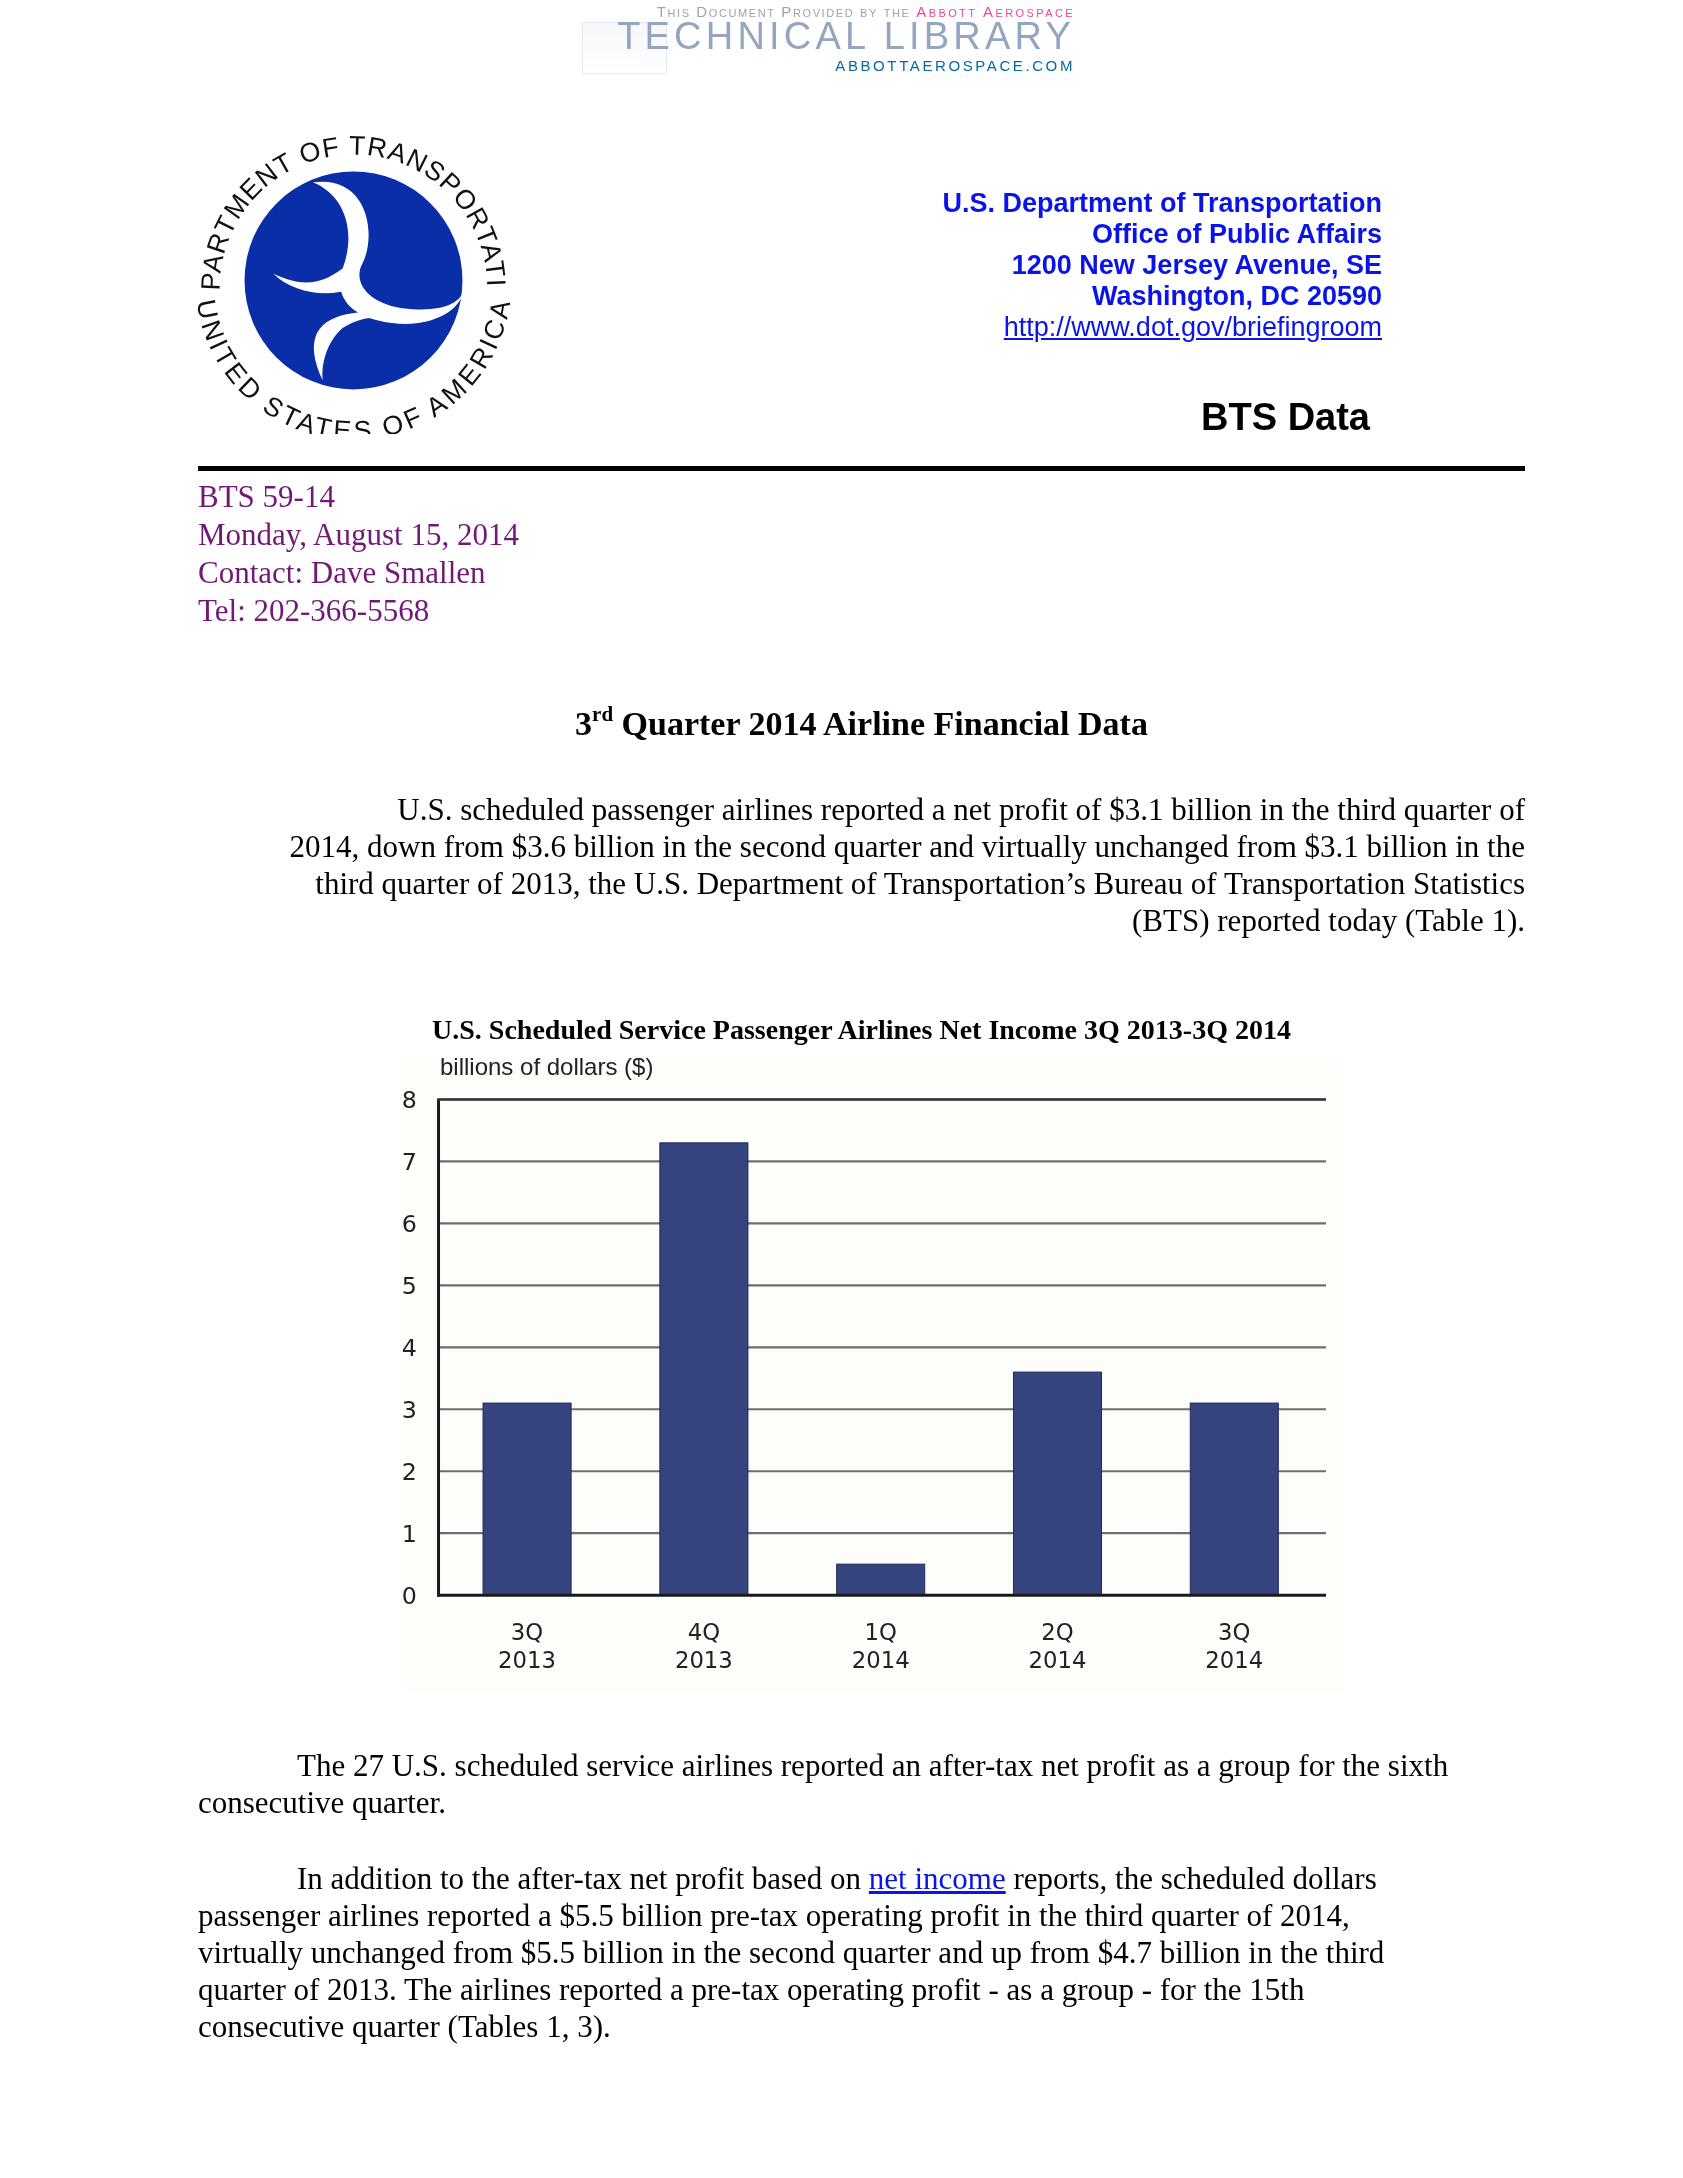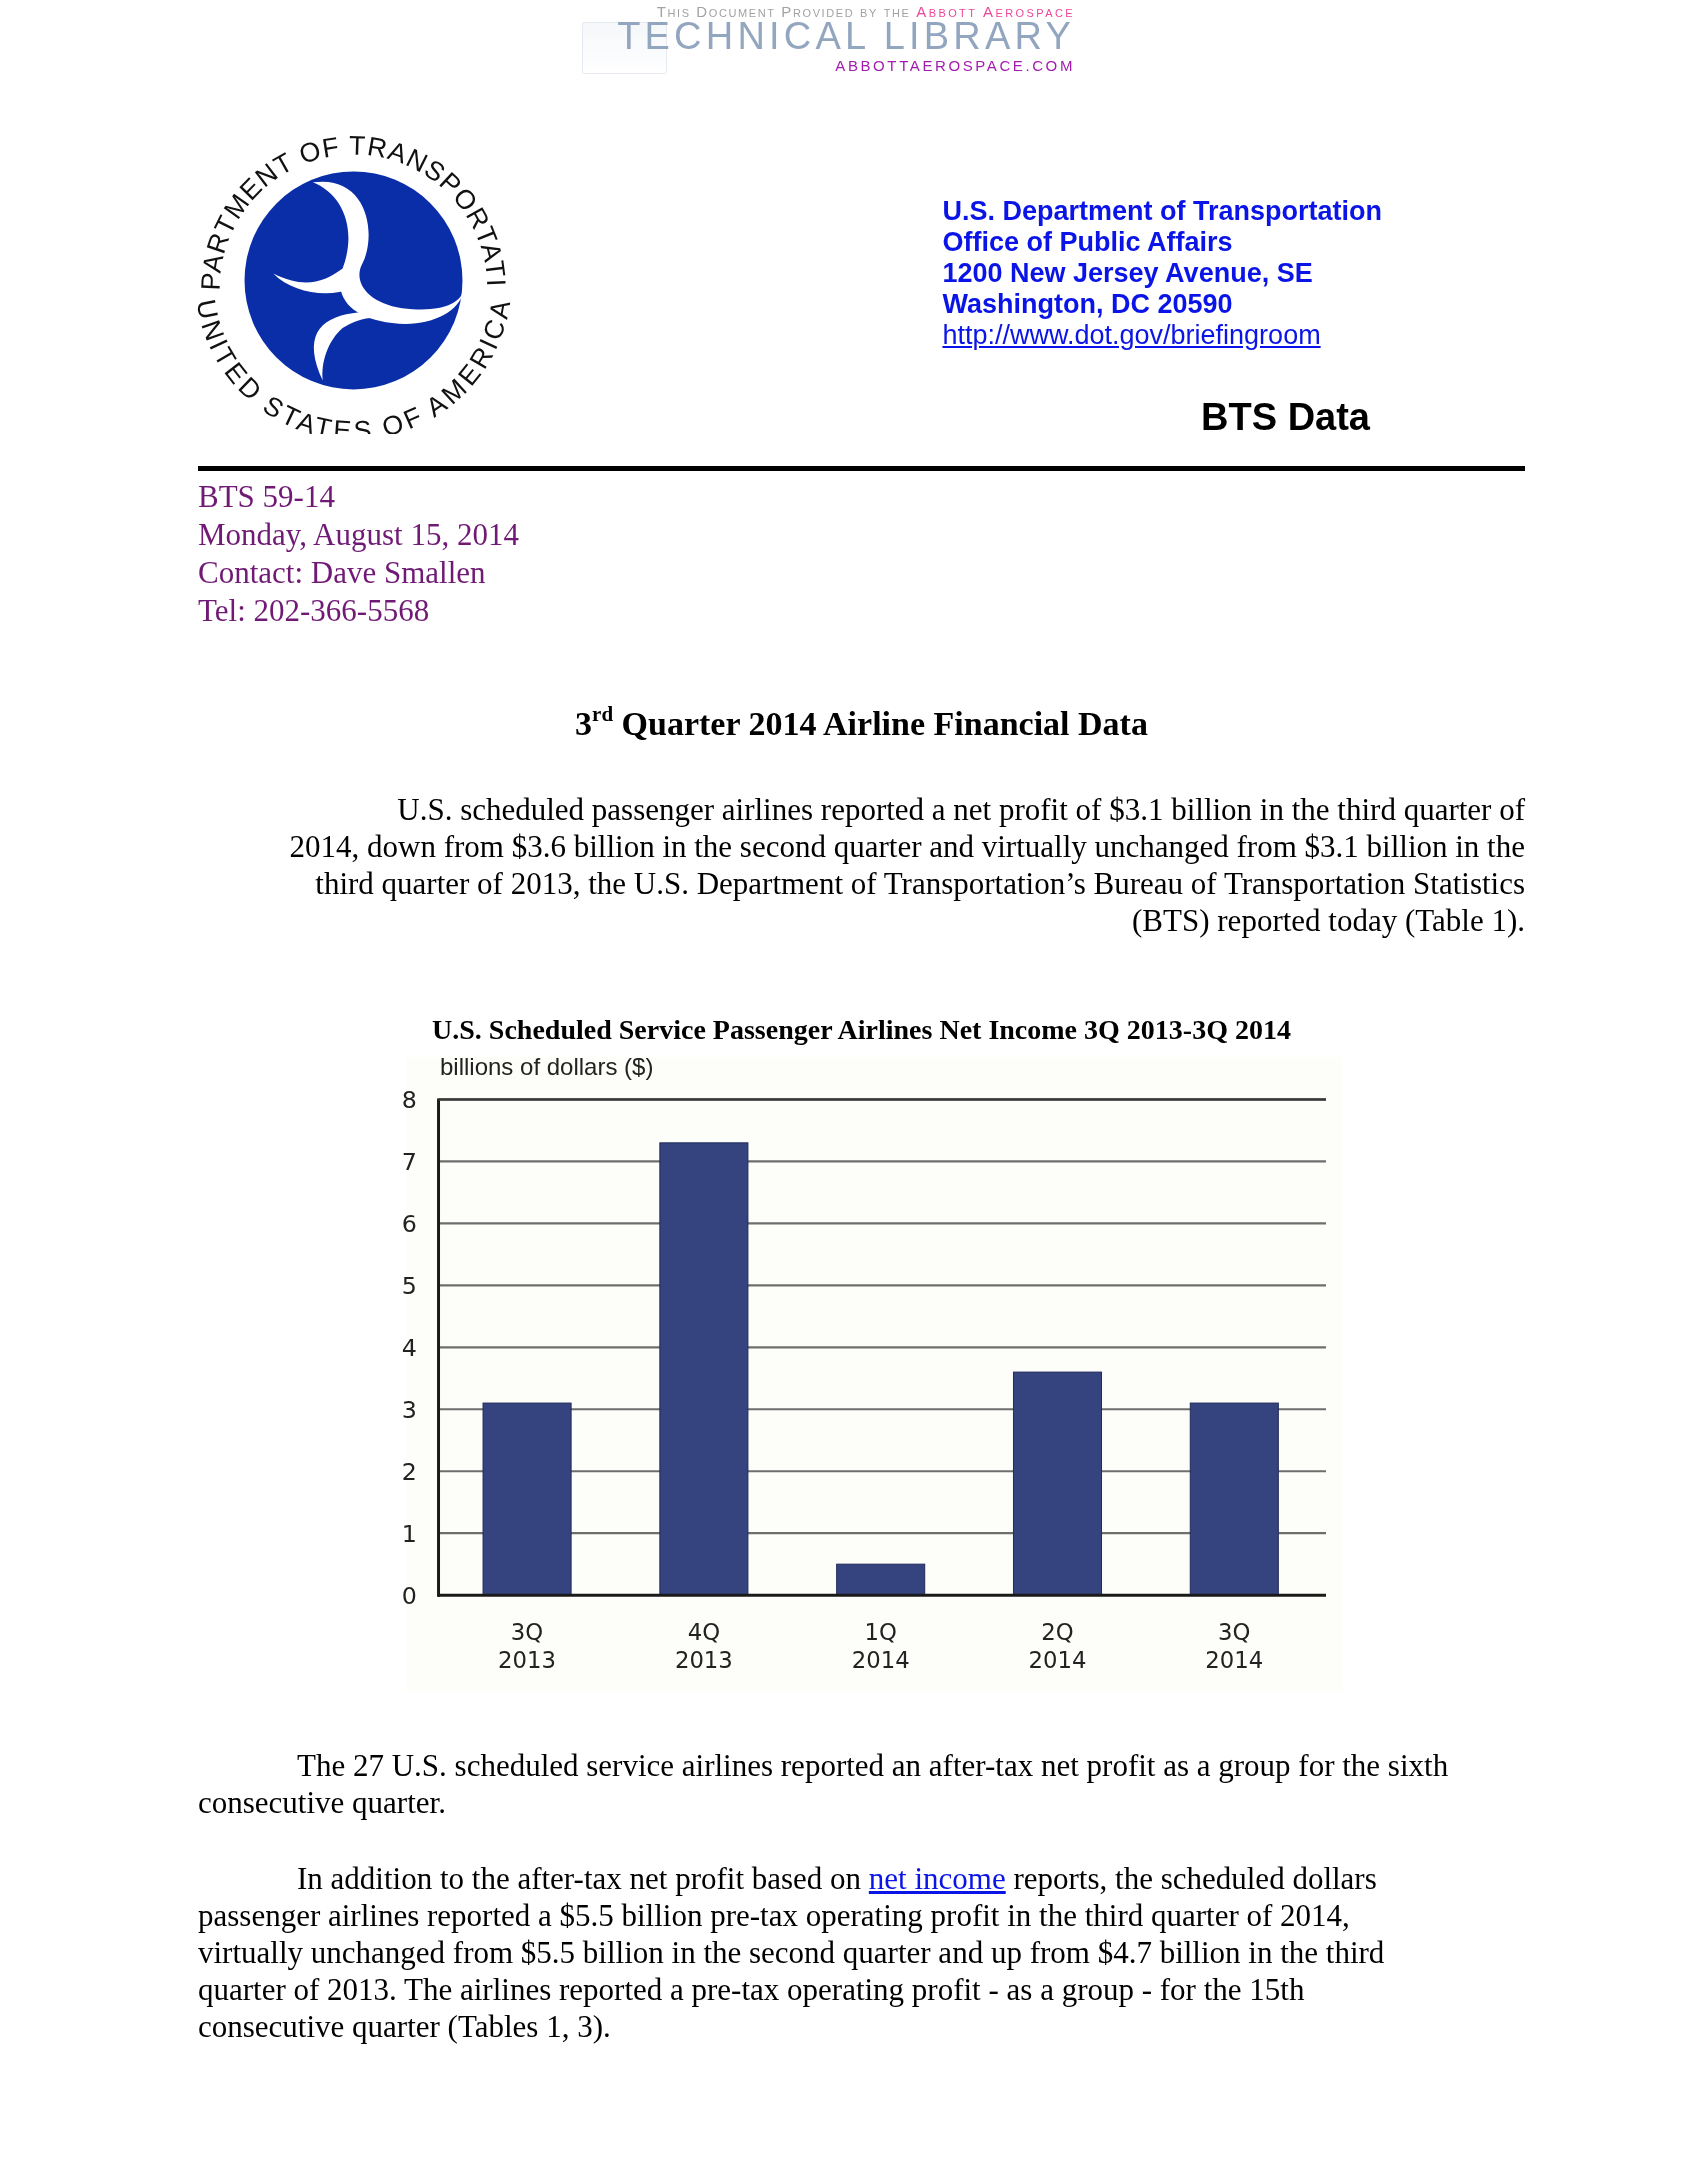--- a/index.html
+++ b/index.html
@@ -5,26 +5,26 @@
   html, body { margin: 0; padding: 0; background: #ffffff; }
   body { width: 1683px; height: 2178px; position: relative; overflow: hidden; }
   .abs { position: absolute; }
   .serif { font-family: "Liberation Serif", "DejaVu Serif", serif; }
   .sans { font-family: "Liberation Sans", "DejaVu Sans", sans-serif; }
 
   
   .wm-line1 { left: 570px; top: 3px; width: 505px; text-align: right; font-size: 15px; letter-spacing: 1.6px; color: #a2a2a2; font-variant: small-caps; white-space: nowrap; }
   .wm-line1 .wm-brand { color: #ec4899; letter-spacing: 2.4px; }
   .wm-main { left: 594px; top: 16px; width: 481px; text-align: right; font-size: 38px; letter-spacing: 4.2px; color: #93a6bf; white-space: nowrap; line-height: 40px; }
-  .wm-url { left: 693px; top: 57px; width: 382px; text-align: right; font-size: 15px; letter-spacing: 2.6px; color: #a21caf; white-space: nowrap; }
+  .wm-url { left: 693px; top: 57px; width: 382px; text-align: right; font-size: 15px; letter-spacing: 2.6px; color: #0369a1; white-space: nowrap; }
   .wm-book { left: 582px; top: 22px; width: 83px; height: 50px; border: 1px solid #dfe6ee; border-radius: 2px; background: linear-gradient(180deg, #f3f6fa, #ffffff); opacity: 0.8; }
 
   
   .logo { left: 194px; top: 115px; width: 319px; height: 319px; }
-  .addr { right: 301px; top: 196px; color: #0a14e6; font-weight: bold; font-size: 27px; line-height: 31px; margin-left: 6px; }
+  .addr { right: 301px; top: 188px; text-align: right; color: #0a14e6; font-weight: bold; font-size: 27px; line-height: 31px; margin-left: 6px; }
   .addr .link { font-weight: normal; text-decoration: underline; color: #0a14e6; }
   .bts-data { right: 313px; top: 396px; font-size: 38px; font-weight: bold; color: #000; }
   .rule { left: 198px; top: 466px; width: 1327px; height: 5px; background: #000; }
 
   .meta { left: 198px; top: 478px; font-size: 31px; line-height: 38px; color: #701a75; }
 
   .title { left: 0; width: 1723px; text-align: center; top: 705px; font-size: 34px; font-weight: bold; color: #000; }
   .title sup { font-size: 21px; vertical-align: 14px; line-height: 0; }
 
   .para { left: 198px; width: 1327px; font-size: 31px; line-height: 37px; color: #000; }

